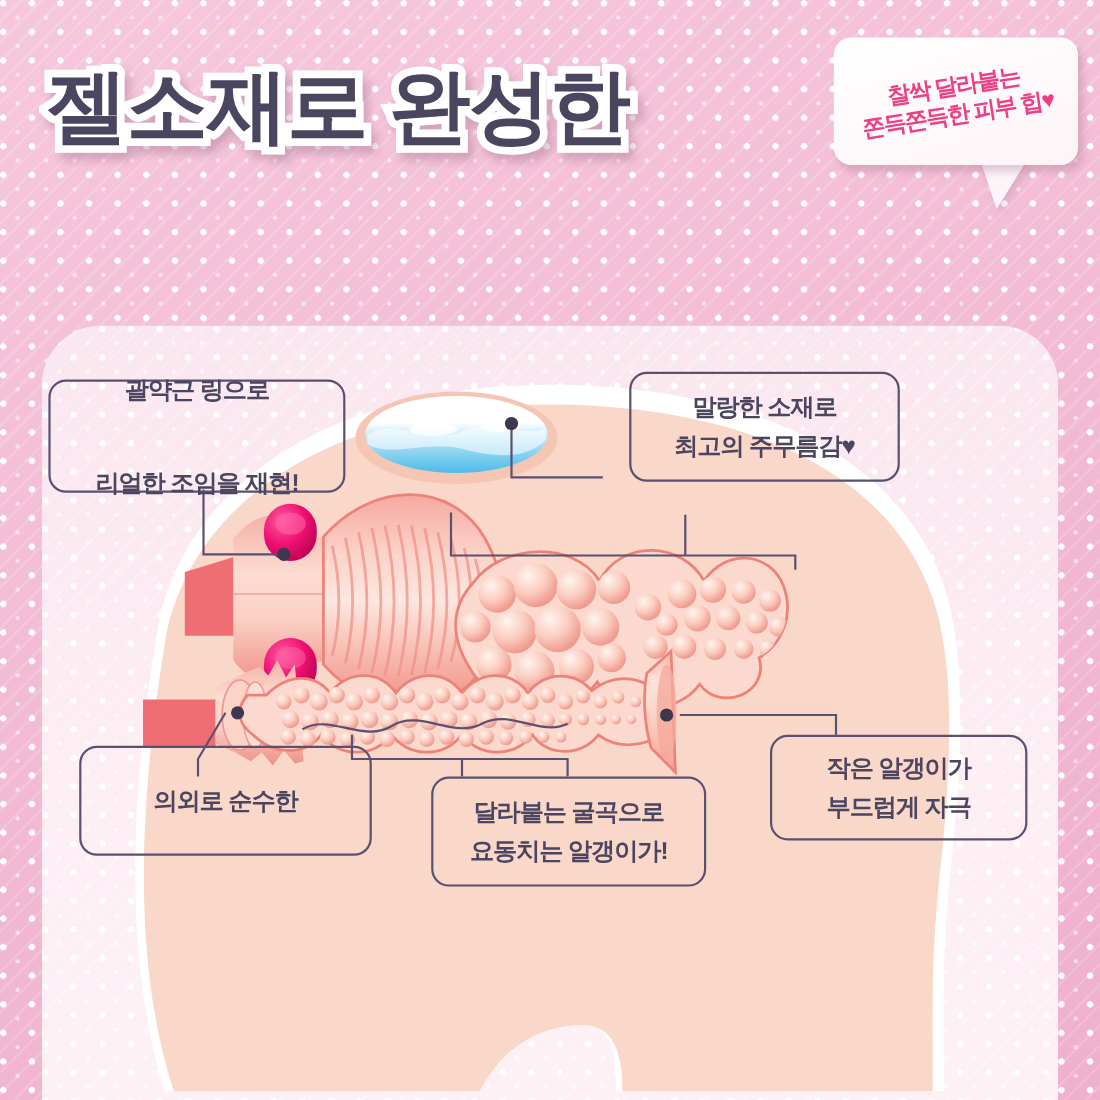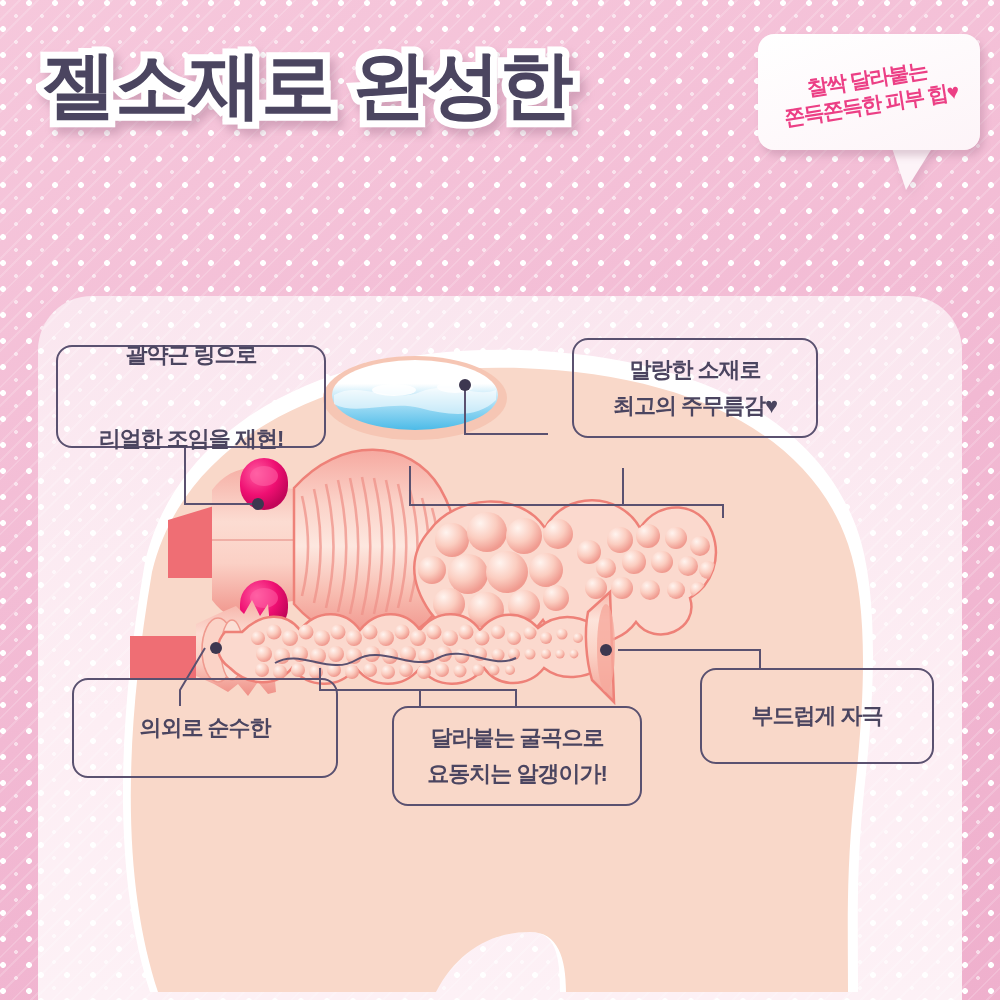--- a/index.html
+++ b/index.html
@@ -25,21 +25,21 @@
     background:
       radial-gradient(circle at 3px 3px, #ffffff 2.6px, rgba(255,255,255,0) 3.2px) 0 0/26px 26px,
       radial-gradient(circle at 3px 3px, rgba(255,255,255,.6) 1.6px, rgba(255,255,255,0) 2.2px) 13px 13px/26px 26px,
       repeating-linear-gradient(135deg, rgba(255,255,255,.2) 0 2px, rgba(255,255,255,0) 2px 13px),
       linear-gradient(180deg,#fae6ef 0%,#fdeef4 60%,#fdf1f6 100%);
   }
   .blob-wrap{position:absolute;left:0;top:240px;width:1000px;height:760px;}
 
   
   .title{
-    position:absolute;left:0;top:0;width:880px;height:260px;
+    position:absolute;left:0;top:12px;width:880px;height:260px;
     pointer-events:none;
     padding-left:24px;
   }
   .tl{
     position:absolute;
     font-weight:bold;
     color:#4b4560;
     -webkit-text-stroke:14px #ffffff;
     paint-order:stroke fill;
     letter-spacing:-1px;
@@ -75,21 +75,21 @@
   .callout{
     position:absolute;
     border:2px solid #5a5170;
     border-radius:16px;
     display:flex;flex-direction:column;
     align-items:center;justify-content:center;
     color:#4b4560;font-weight:bold;font-size:22px;line-height:1.62;
     letter-spacing:-1px;white-space:nowrap;
     background:transparent;
   }
-  .c1{left:56px;top:345px;width:266px;height:99px;gap:48px;}
+  .c1{left:44px;top:345px;width:266px;height:99px;gap:48px;}
   .c2{left:572px;top:338px;width:242px;height:96px;}
   .c3{left:626px;top:518px;width:196px;height:96px;}
   .c4{left:700px;top:668px;width:230px;height:92px;}
   .c5{left:72px;top:678px;width:262px;height:96px;}
   .c6{left:392px;top:706px;width:246px;height:96px;}
 
   
   .conn{position:absolute;left:0;top:0;width:1000px;height:1000px;pointer-events:none;}
 </style>
 </head>
@@ -366,20 +366,21 @@
 
   <div class="callout c1">
     <span>괄약근 링으로</span>
     <span>리얼한 조임을 재현!</span>
   </div>
   <div class="callout c2">
     <span>말랑한 소재로</span>
     <span>최고의 주무름감♥</span>
   </div>
   <div class="callout c4">
+    <span>작은 알갱이가</span>
     <span>부드럽게 자극</span>
   </div>
   <div class="callout c5">
     <span>의외로 순수한</span>
   </div>
   <div class="callout c6">
     <span>달라붙는 굴곡으로</span>
     <span>요동치는 알갱이가!</span>
   </div>
 

